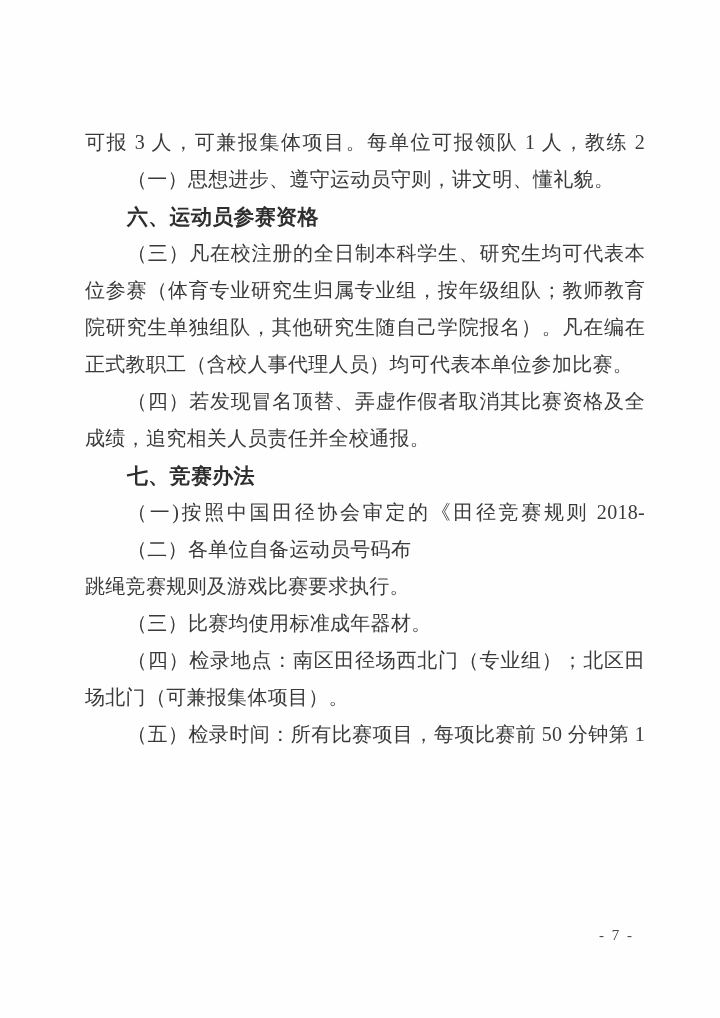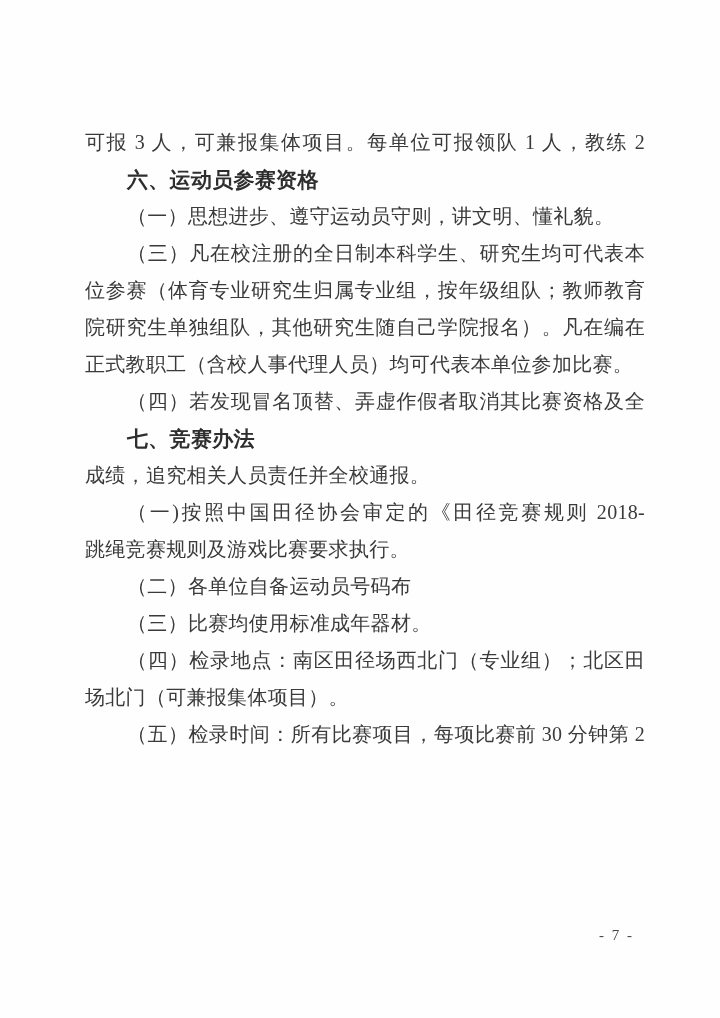--- a/index.html
+++ b/index.html
@@ -55,31 +55,31 @@
     color: #474747;
     font-family: "Liberation Serif", serif;
   }
 </style>
 </head>
 <body>
 
 <div class="page">
   <div class="content" id="content">
       <div class="line justify">可报 3 人，可兼报集体项目。每单位可报领队 1 人，教练 2 人。</div>
+      <div class="line indent">（一）思想进步、遵守运动员守则，讲文明、懂礼貌。</div>
       <div class="line heading indent">六、运动员参赛资格</div>
-      <div class="line indent">（一）思想进步、遵守运动员守则，讲文明、懂礼貌。</div>
       <div class="line indent justify">（三）凡在校注册的全日制本科学生、研究生均可代表本单</div>
       <div class="line justify">位参赛（体育专业研究生归属专业组，按年级组队；教师教育学</div>
       <div class="line justify">院研究生单独组队，其他研究生随自己学院报名）。凡在编在职</div>
       <div class="line">正式教职工（含校人事代理人员）均可代表本单位参加比赛。</div>
       <div class="line indent justify">（四）若发现冒名顶替、弄虚作假者取消其比赛资格及全队</div>
+      <div class="line">成绩，追究相关人员责任并全校通报。</div>
       <div class="line heading indent">七、竞赛办法</div>
-      <div class="line">成绩，追究相关人员责任并全校通报。</div>
       <div class="line indent justify">（一)按照中国田径协会审定的《田径竞赛规则 2018-2019》、</div>
+      <div class="line indent">（二）各单位自备运动员号码布</div>
       <div class="line">跳绳竞赛规则及游戏比赛要求执行。</div>
-      <div class="line indent">（二）各单位自备运动员号码布</div>
       <div class="line indent">（三）比赛均使用标准成年器材。</div>
       <div class="line indent justify">（四）检录地点：南区田径场西北门（专业组）；北区田径</div>
       <div class="line">场北门（可兼报集体项目）。</div>
-      <div class="line indent justify">（五）检录时间：所有比赛项目，每项比赛前 30 分钟第 2</div>
+      <div class="line indent justify">（五）检录时间：所有比赛项目，每项比赛前 50 分钟第 1</div>
     </div>
   <div class="footer">- 7 -</div>
 </div>
 
 </body></html>

